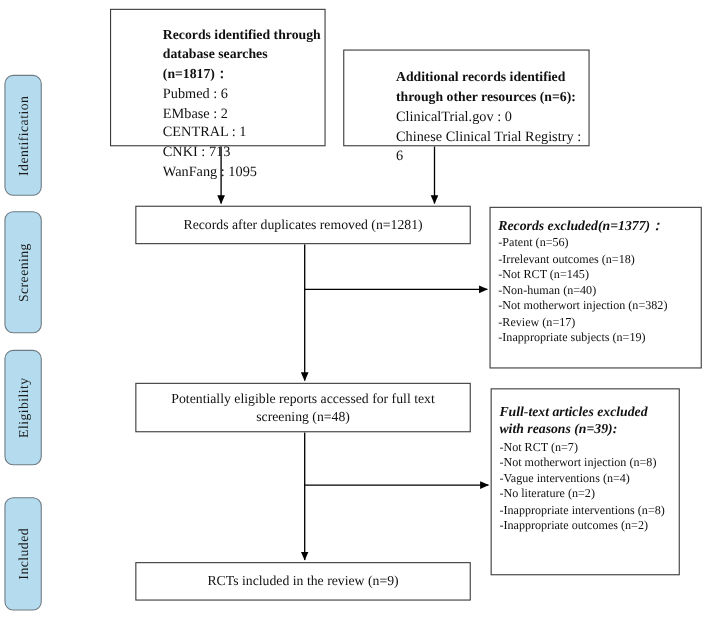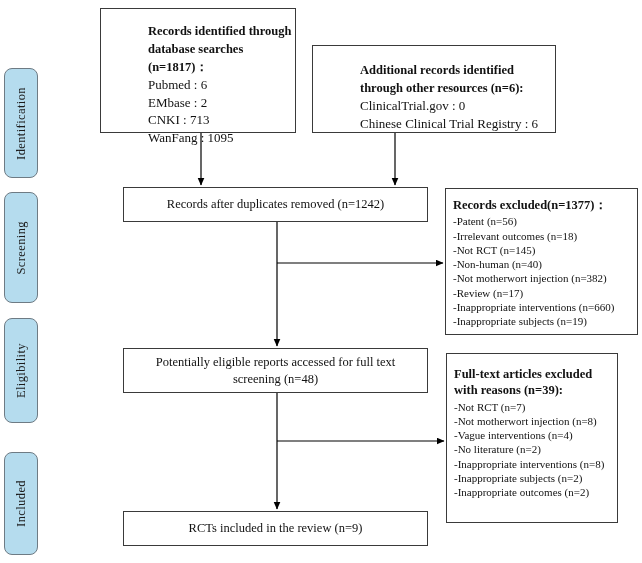--- a/index.html
+++ b/index.html
@@ -20,24 +20,24 @@
   .box {
     position:absolute; background:#ffffff; border:1.2px solid #3a3a3a;
     box-sizing:border-box;
   }
   .centerbox { display:flex; flex-direction:column; align-items:center; justify-content:center;
     text-align:center; font-size:12.5px; line-height:1.35; padding:2px 10px; }
   .topbox { text-align:left;padding-left:47px; }
   .box-title { font-weight:bold; font-size:12.5px; line-height:1.45; }
   .box-line { font-size:13px; line-height:1.35; }
   .listbox { padding:8px 6px 4px 7px; }
-  .listbox .box-title { text-align:left; line-height:1.3; margin-bottom:1px; }
+  .listbox .box-title { text-align:left; line-height:1.3; margin-bottom:1px;font-style:italic; }
   .listbox .box-line { text-align:left; font-size:11px; line-height:1.3; }
   #box-db { left:100px; top:8px; width:196px; height:125px; padding-top:13px; }
-  #box-add { left:312px; top:45px; width:244px; height:88px; padding-top:15px; }
+  #box-add { left:312px; top:45px; width:224px; height:88px; padding-top:15px; }
   #box-dup { left:123px; top:187px; width:305px; height:35px; }
   #box-excl1 { left:445px; top:188px; width:193px; height:147px; }
   #box-elig { left:123px; top:348px; width:305px; height:45px;justify-content:center; }
   #box-excl2 { left:446px; top:353px; width:172px; height:170px; padding-top:12px; }
   #box-incl { left:123px; top:511px; width:305px; height:35px; }
   #stage-identification { left:4px; top:68px;  width:34px; height:110px; }
   #stage-screening      { left:4px; top:192px; width:34px; height:111px; }
   #stage-eligibility    { left:4px; top:318px; width:34px; height:105px; }
   #stage-included       { left:4px; top:452px; width:34px; height:103px; }
 </style>
@@ -70,58 +70,57 @@
     <span>Eligibility</span>
   </div>
   <div class="stage" id="stage-included">
     <span>Included</span>
   </div>
 
   <div class="box topbox" id="box-db">
     <div class="box-title">Records identified through database searches (n=1817)：</div>
     <div class="box-line">Pubmed : 6</div>
     <div class="box-line">EMbase : 2</div>
+    <div class="box-line">CENTRAL : 1</div>
     <div class="box-line">CNKI : 713</div>
     <div class="box-line">WanFang : 1095</div>
   </div>
 
   <div class="box topbox" id="box-add">
     <div class="box-title">Additional records identified through other resources (n=6):</div>
     <div class="box-line">ClinicalTrial.gov : 0</div>
     <div class="box-line">Chinese Clinical Trial Registry : 6</div>
   </div>
 
   <div class="box centerbox" id="box-dup">
-    <span>Records after duplicates removed (n=1242)</span>
+    <span>Records after duplicates removed (n=1281)</span>
   </div>
 
   <div class="box listbox" id="box-excl1">
     <div class="box-title">Records excluded(n=1377)：</div>
     <div class="box-line">-Patent (n=56)</div>
     <div class="box-line">-Irrelevant outcomes (n=18)</div>
     <div class="box-line">-Not RCT (n=145)</div>
     <div class="box-line">-Non-human (n=40)</div>
     <div class="box-line">-Not motherwort injection (n=382)</div>
     <div class="box-line">-Review (n=17)</div>
-    <div class="box-line">-Inappropriate interventions (n=660)</div>
     <div class="box-line">-Inappropriate subjects (n=19)</div>
   </div>
 
   <div class="box centerbox" id="box-elig">
     <span>Potentially eligible reports accessed for full text screening (n=48)</span>
   </div>
 
   <div class="box listbox" id="box-excl2">
     <div class="box-title">Full-text articles excluded with reasons (n=39):</div>
     <div class="box-line">-Not RCT (n=7)</div>
     <div class="box-line">-Not motherwort injection (n=8)</div>
     <div class="box-line">-Vague interventions (n=4)</div>
     <div class="box-line">-No literature (n=2)</div>
     <div class="box-line">-Inappropriate interventions (n=8)</div>
-    <div class="box-line">-Inappropriate subjects (n=2)</div>
     <div class="box-line">-Inappropriate outcomes (n=2)</div>
   </div>
 
   <div class="box centerbox" id="box-incl">
     <span>RCTs included in the review (n=9)</span>
   </div>
 
 </div>
 
 </body></html>

